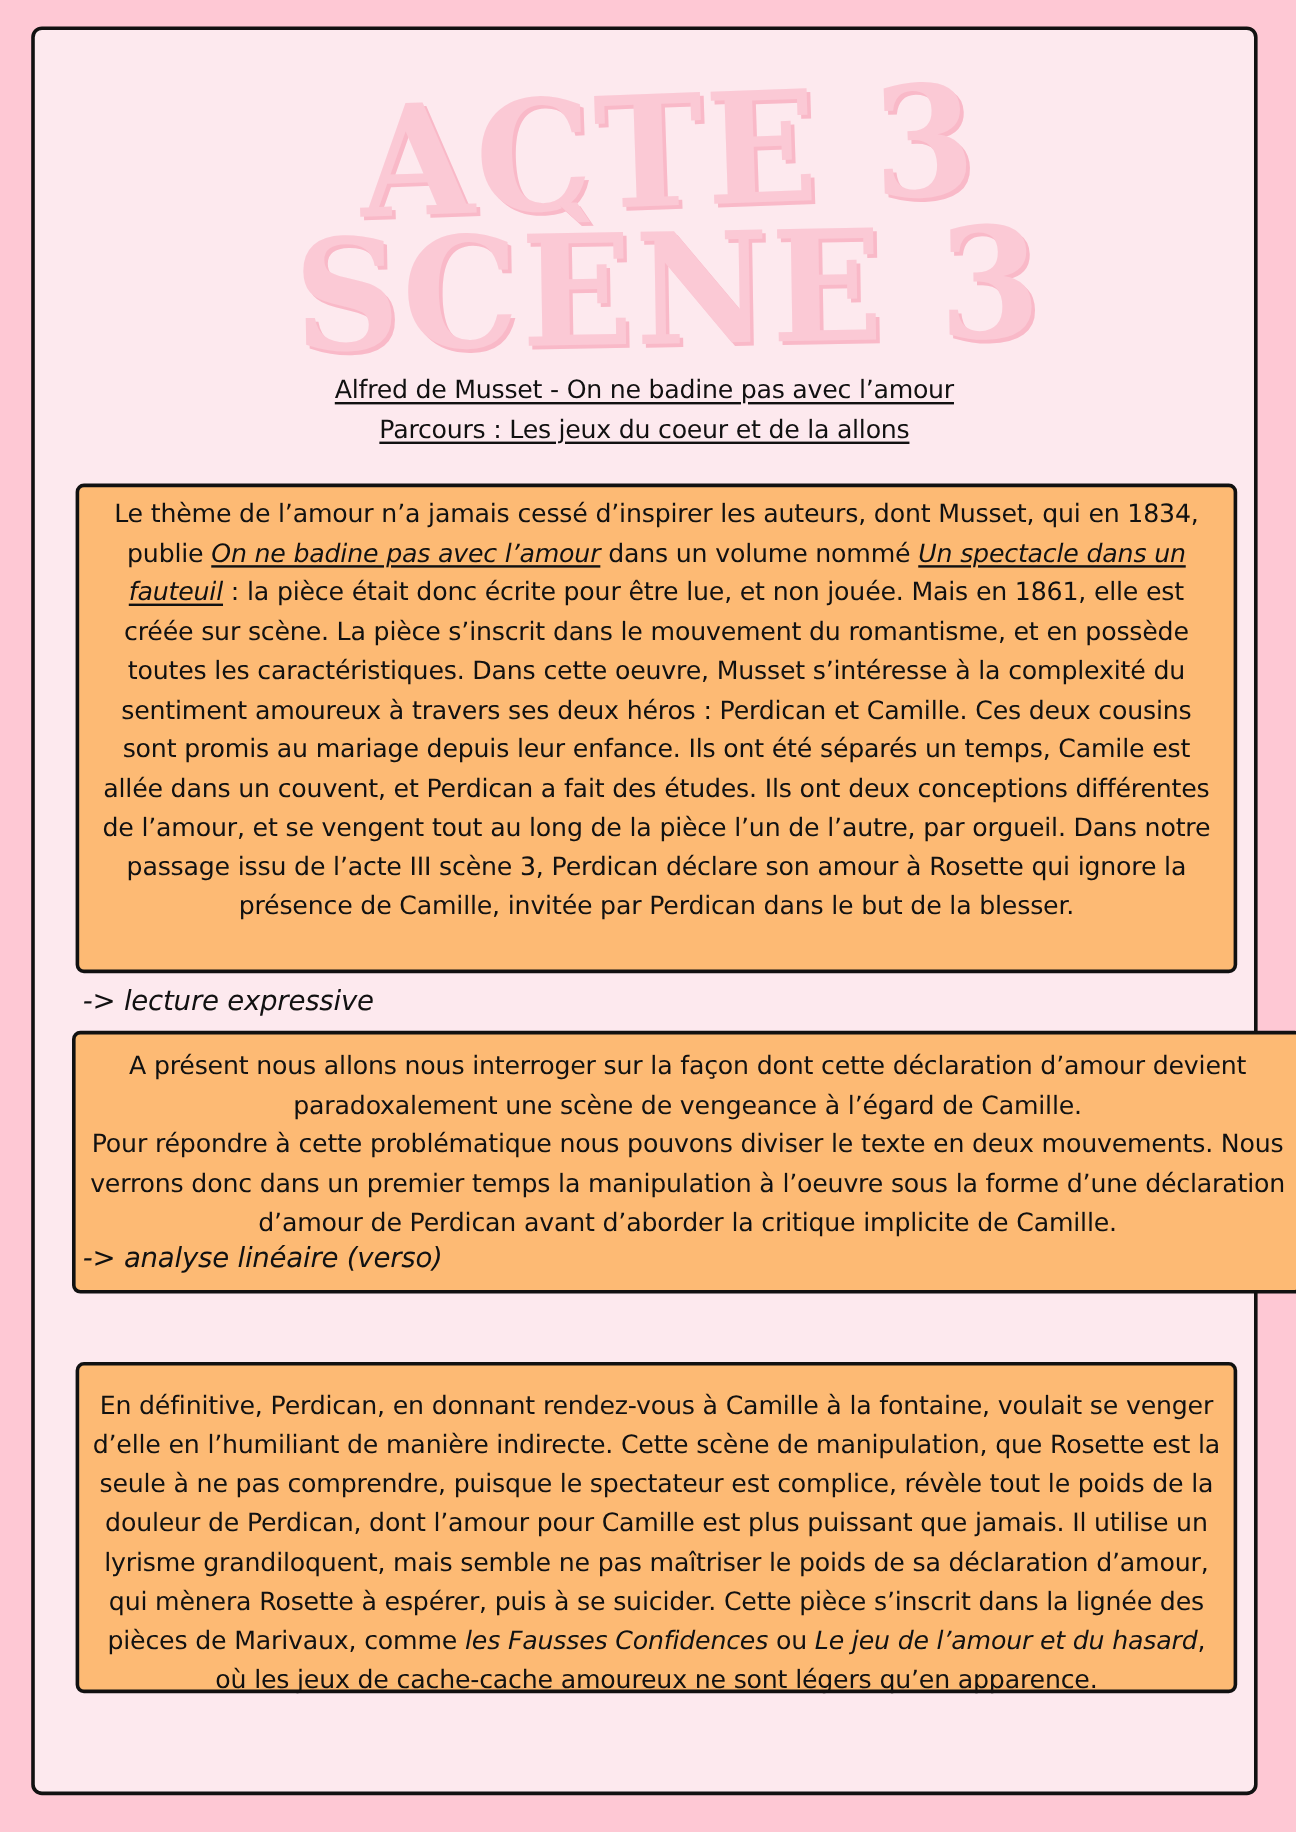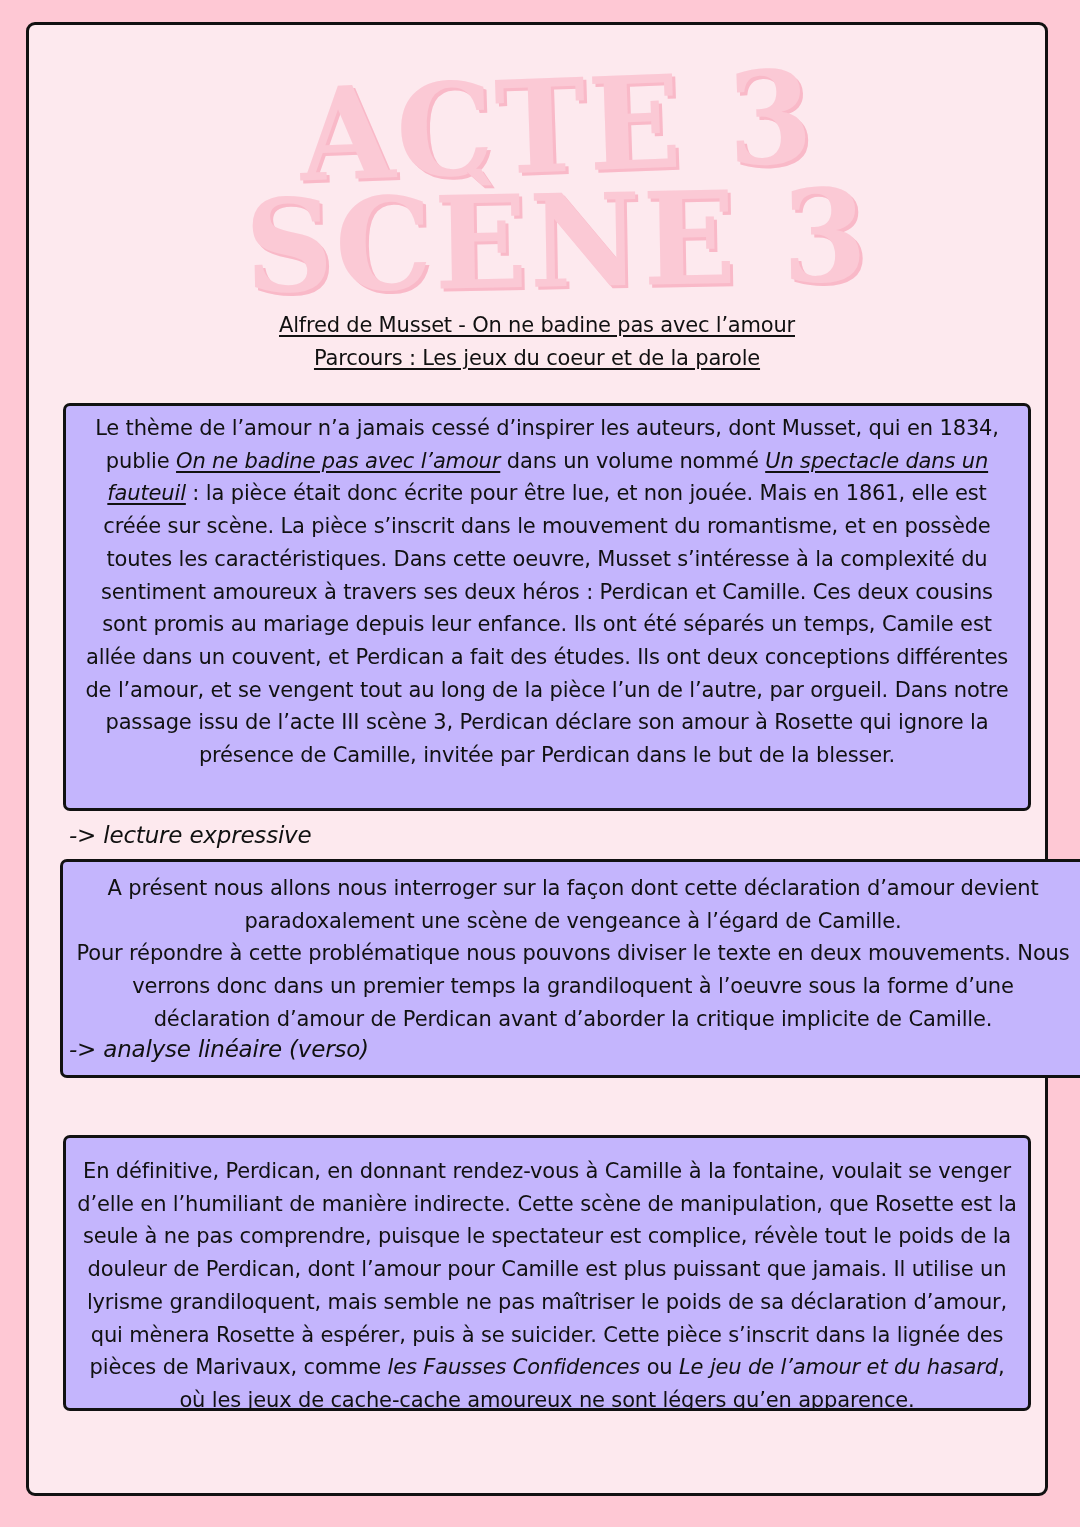--- a/index.html
+++ b/index.html
@@ -61,21 +61,21 @@
       font-family: "DejaVu Sans", sans-serif;
       font-weight: normal;
       font-size: 21px;
       line-height: 33px;
       text-decoration: underline;
       text-underline-offset: 3px;
       letter-spacing: -0.2px;
     }
     .box {
       position: absolute;
-      background: #c4b5fd;
+      background: #fdba74;
       border: 3px solid #111;
       border-radius: 7px;
       box-sizing: border-box;
       text-align: center;
       font-family: "DejaVu Sans", sans-serif;
       font-size: 21px;
       line-height: 32.7px;
       letter-spacing: -0.15px;
       padding: 0 10px;
     }
@@ -120,32 +120,32 @@
 </head>
 <body>
 
 <div class="card">
 
   <div class="watermark wm-1">ACTE 3</div>
   <div class="watermark wm-2">SCÈNE 3</div>
 
   <div class="titles">
     <span class="title-line">Alfred de Musset - On ne badine pas avec l’amour</span>
-    <span class="title-line">Parcours : Les jeux du coeur et de la parole</span>
+    <span class="title-line">Parcours : Les jeux du coeur et de la allons</span>
   </div>
 
   <div class="box box-intro">
     <p><span>Le thème de l’amour n’a jamais cessé d’inspirer les auteurs, dont Musset, qui en 1834, publie </span><span class="u i">On ne badine pas avec l’amour</span><span> dans un volume nommé </span><span class="u i">Un spectacle dans un fauteuil</span><span> : la pièce était donc écrite pour être lue, et non jouée. Mais en 1861, elle est créée sur scène. La pièce s’inscrit dans le mouvement du romantisme, et en possède toutes les caractéristiques. Dans cette oeuvre, Musset s’intéresse à la complexité du sentiment amoureux à travers ses deux héros : Perdican et Camille. Ces deux cousins sont promis au mariage depuis leur enfance. Ils ont été séparés un temps, Camile est allée dans un couvent, et Perdican a fait des études. Ils ont deux conceptions différentes de l’amour, et se vengent tout au long de la pièce l’un de l’autre, par orgueil. Dans notre passage issu de l’acte III scène 3, Perdican déclare son amour à Rosette qui ignore la présence de Camille, invitée par Perdican dans le but de la blesser.</span></p>
   </div>
 
   <div class="note note-1">-&gt; lecture expressive</div>
 
   <div class="box box-problem">
     <p>A présent nous allons nous interroger sur la façon dont cette déclaration d’amour devient paradoxalement une scène de vengeance à l’égard de Camille.</p>
-    <p>Pour répondre à cette problématique nous pouvons diviser le texte en deux mouvements. Nous verrons donc dans un premier temps la grandiloquent à l’oeuvre sous la forme d’une déclaration d’amour de Perdican avant d’aborder la critique implicite de Camille.</p>
+    <p>Pour répondre à cette problématique nous pouvons diviser le texte en deux mouvements. Nous verrons donc dans un premier temps la manipulation à l’oeuvre sous la forme d’une déclaration d’amour de Perdican avant d’aborder la critique implicite de Camille.</p>
   </div>
 
   <div class="note note-2">-&gt; analyse linéaire (verso)</div>
 
   <div class="box box-conclusion">
     <p><span>En définitive, Perdican, en donnant rendez-vous à Camille à la fontaine, voulait se venger d’elle en l’humiliant de manière indirecte. Cette scène de manipulation, que Rosette est la seule à ne pas comprendre, puisque le spectateur est complice, révèle tout le poids de la douleur de Perdican, dont l’amour pour Camille est plus puissant que jamais. Il utilise un lyrisme grandiloquent, mais semble ne pas maîtriser le poids de sa déclaration d’amour, qui mènera Rosette à espérer, puis à se suicider. Cette pièce s’inscrit dans la lignée des pièces de Marivaux, comme </span><span class="i">les Fausses Confidences</span><span> ou </span><span class="i">Le jeu de l’amour et du hasard</span><span>, où les jeux de cache-cache amoureux ne sont légers qu’en apparence.</span></p>
   </div>
 
 </div>
 

